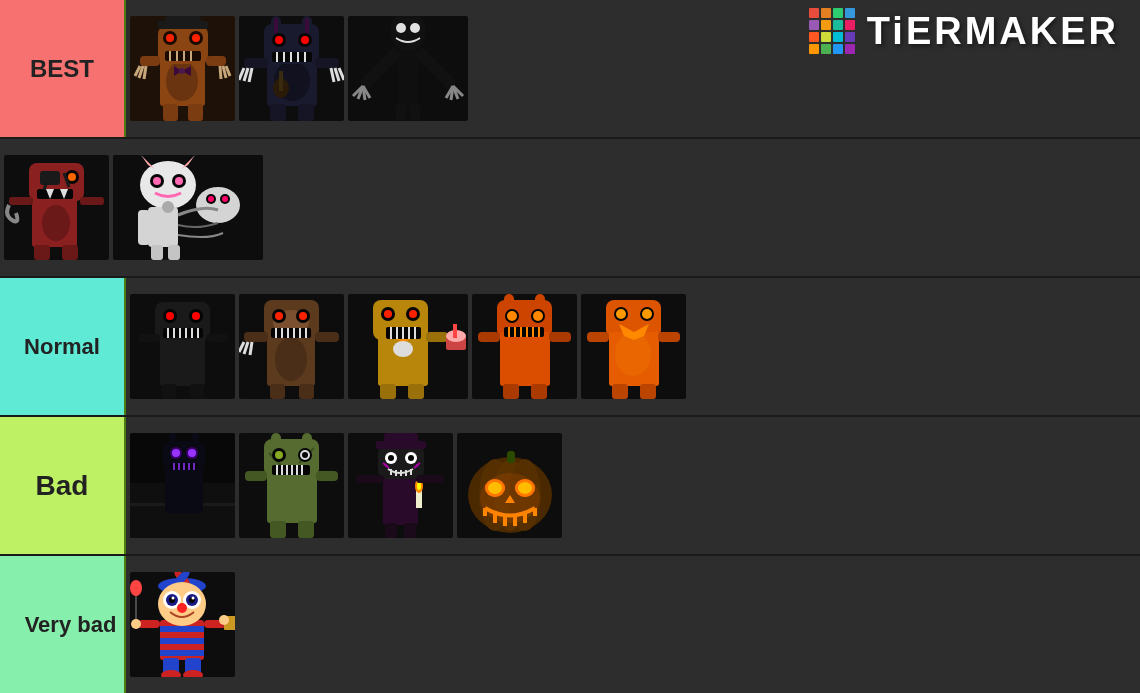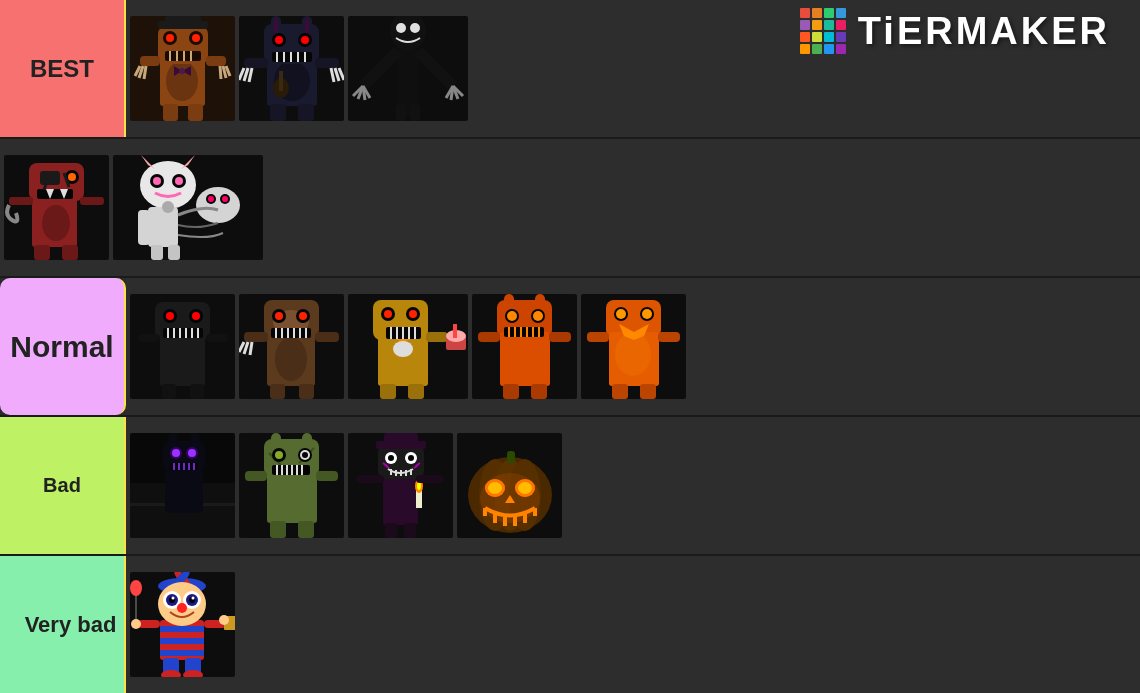--- a/index.html
+++ b/index.html
@@ -32,21 +32,21 @@
     .tier-label {
       width: 126px;
       min-width: 126px;
       display: flex;
       align-items: center;
       justify-content: center;
       font-size: 22px;
       font-weight: bold;
       color: #111;
       text-align: center;
-      border-right: 2px solid #fde047;
+      border-right: 2px solid #4d7c0f;
     }
 
     .tier-content {
       flex: 1;
       display: flex;
       flex-direction: row;
       align-items: center;
       padding: 4px;
       gap: 4px;
       background: #2d2d2d;
@@ -70,21 +70,21 @@
 
     
     .char-svg {
       width: 100%;
       height: 100%;
     }
 
     .header-area {
       position: absolute;
       top: 8px;
-      right: 30px;
+      right: 21px;
       z-index: 10;
       display: flex;
       align-items: center;
       gap: 12px;
     }
   </style>
 </head>
 <body>
 
 <div class="header-area">
@@ -307,21 +307,21 @@
           <rect x="38" y="90" width="12" height="15" rx="3" fill="#c4c4c4"></rect>
           <rect x="55" y="90" width="12" height="15" rx="3" fill="#c4c4c4"></rect>
 
           <circle cx="55" cy="52" r="6" fill="#aaa"></circle>
         </svg>
       </div>
     </div>
   </div>
 
   <div class="tier-row tier-row-normal">
-    <div class="tier-label" style="background:#f0abfc;font-size:30px;font-weight:bold;color:#222;border-radius:10px;">Normal</div>
+    <div class="tier-label" style="background:#5eead4;font-size:22px;font-weight:bold;color:#222;">Normal</div>
     <div class="tier-content">
 
       <div class="char-box">
         <svg viewBox="0 0 105 105" class="char-svg">
           <rect width="105" height="105" fill="#0d0d0d"></rect>
           <rect x="30" y="40" width="45" height="52" rx="3" fill="#1a1a1a"></rect>
           <rect x="25" y="8" width="55" height="38" rx="8" fill="#1a1a1a"></rect>
           <circle cx="40" cy="22" r="7" fill="#050505"></circle>
           <circle cx="40" cy="22" r="4" fill="#ff0000"></circle>
           <circle cx="66" cy="22" r="7" fill="#050505"></circle>
@@ -446,21 +446,21 @@
           <rect x="31" y="90" width="16" height="15" rx="3" fill="#bb4400"></rect>
           <rect x="59" y="90" width="16" height="15" rx="3" fill="#bb4400"></rect>
 
           <ellipse cx="52" cy="60" rx="18" ry="22" fill="#ff9900" opacity="0.15"></ellipse>
         </svg>
       </div>
     </div>
   </div>
 
   <div class="tier-row tier-row-bad">
-    <div class="tier-label" style="background:#bef264;font-size:20px;font-weight:bold;color:#222;">Bad</div>
+    <div class="tier-label" style="background:#bef264;font-size:28px;font-weight:bold;color:#222;">Bad</div>
     <div class="tier-content">
 
       <div class="char-box">
         <svg viewBox="0 0 105 105" class="char-svg">
           <rect width="105" height="105" fill="#080808"></rect>
 
           <rect x="0" y="50" width="105" height="55" fill="#0f0f0f"></rect>
 
           <rect x="0" y="70" width="105" height="3" fill="#1a1a1a"></rect>
 

